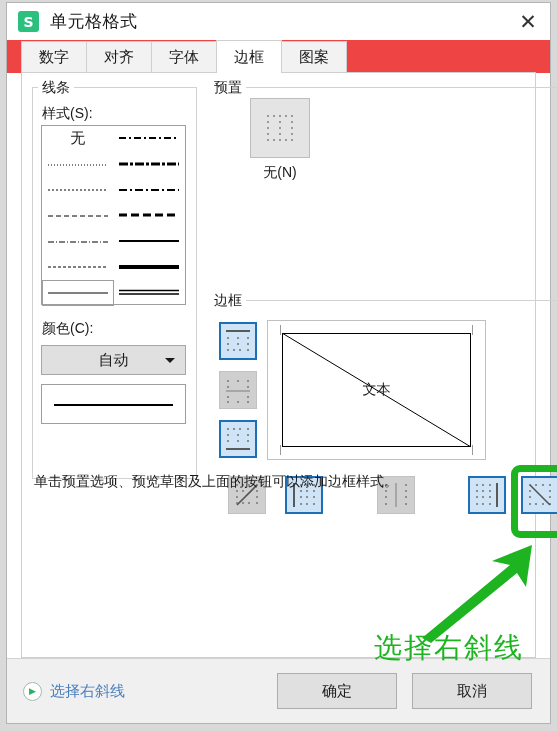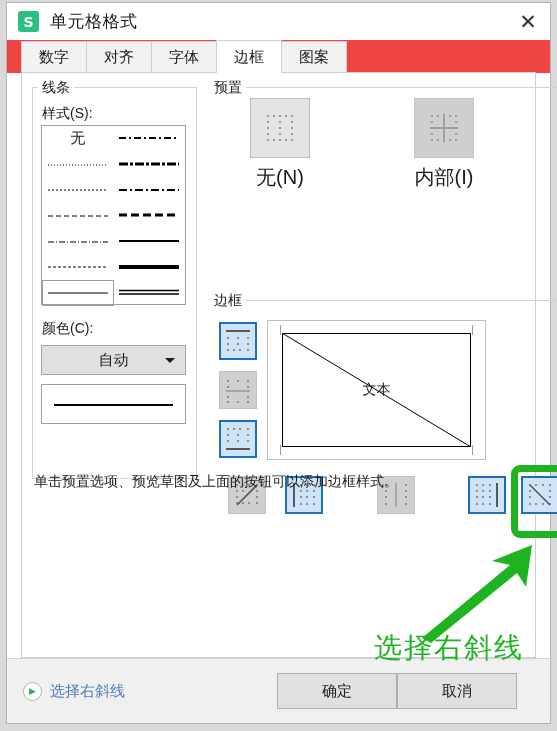--- a/index.html
+++ b/index.html
@@ -66,21 +66,21 @@
   #line-preview{position:absolute;left:19px;top:311px;width:145px;height:40px;
                 border:1px solid #9e9e9e;background:#fff;box-sizing:border-box;}
   #line-preview .pv{position:absolute;left:12px;right:12px;top:50%;height:2px;background:#000;}
   
   #preset-label{left:188px;top:6px;}
   #preset-line{left:222px;top:14px;width:313px;}
   .preset-item{position:absolute;top:25px;width:auto;text-align:center;}
   .preset-btn{width:60px;height:60px;background:#e4e4e4;border:1px solid #bdbdbd;
               box-sizing:border-box;position:relative;margin:0 auto;}
   .preset-btn.disabled{background:#cfcfcf;border-color:#c2c2c2;}
-  .preset-cap{font-size:20px;color:#1a1a1a;margin-top:6px;white-space:nowrap;text-align:center;}
+  .preset-cap{font-size:14px;color:#1a1a1a;margin-top:6px;white-space:nowrap;text-align:center;}
   
   .dotgrid{position:absolute;left:50%;top:50%;transform:translate(-50%,-50%);
            width:26px;height:26px;}
   .dotgrid i{position:absolute;width:2px;height:2px;background:#9a9a9a;}
   .outlinebox{position:absolute;left:50%;top:50%;transform:translate(-50%,-50%);
               width:28px;height:28px;border:2px solid #1a1a1a;box-sizing:border-box;}
   .crossv{position:absolute;left:50%;top:50%;transform:translate(-50%,-50%);
           width:2px;height:28px;background:#a0a0a0;}
   .crossh{position:absolute;left:50%;top:50%;transform:translate(-50%,-50%);
           width:28px;height:2px;background:#a0a0a0;}
@@ -121,21 +121,21 @@
           display:flex;align-items:center;position:relative;}
   .tips{display:flex;align-items:center;margin-left:16px;}
   .tips-icon{width:17px;height:17px;border-radius:50%;border:1px solid #9fbfa6;
              display:flex;align-items:center;justify-content:center;
              font-size:9px;color:#2cb060;background:#fff;}
   .tips-text{margin-left:8px;font-size:15px;color:#4a7ebb;}
   .fbtn{width:120px;height:36px;background:#e0e0e0;border:1px solid #adadad;
         box-sizing:border-box;font-size:15px;color:#1a1a1a;
         display:flex;align-items:center;justify-content:center;}
   #ok-button{position:absolute;right:153px;}
-  #cancel-button{position:absolute;right:33px;}
+  #cancel-button{position:absolute;right:18px;}
 </style>
 </head>
 <body>
 
 <div id="dialog">
 
   <div class="titlebar">
     <div class="app-logo">S</div>
     <div class="title-text">单元格格式</div>
     <div class="close-btn">✕</div>
@@ -267,41 +267,20 @@
             <i style="left:6px;top:24px"></i>
             <i style="left:12px;top:24px"></i>
             <i style="left:18px;top:24px"></i>
             <i style="left:24px;top:24px"></i>
         </div>
       </div>
       <div class="preset-cap">无(N)</div>
     </div>
 
 
-    <div class="preset-item" style="left:392px;">
-      <div class="preset-btn disabled">
-        <div class="dotgrid">
-          <i style="left:0;top:0"></i>
-            <i style="left:6px;top:0"></i>
-            <i style="left:18px;top:0"></i>
-            <i style="left:24px;top:0"></i>
-          <i style="left:0;top:6px"></i>
-            <i style="left:24px;top:6px"></i>
-          <i style="left:0;top:18px"></i>
-            <i style="left:24px;top:18px"></i>
-          <i style="left:0;top:24px"></i>
-            <i style="left:6px;top:24px"></i>
-            <i style="left:18px;top:24px"></i>
-            <i style="left:24px;top:24px"></i>
-        </div>
-        <div class="crossv"></div>
-          <div class="crossh"></div>
-      </div>
-      <div class="preset-cap">内部(I)</div>
-    </div>
 
     <div class="grp-label" id="border-label">边框</div>
     <div class="grp-line" id="border-line"></div>
 
     <div class="bbtn on" style="left:197px;top:249px;">
       <div class="ico">
         <div class="solid" style="left:1px;top:2px;width:24px;height:2px;"></div>
         <i style="left:2px;top:9px"></i>
           <i style="left:12px;top:9px"></i>
           <i style="left:22px;top:9px"></i>

